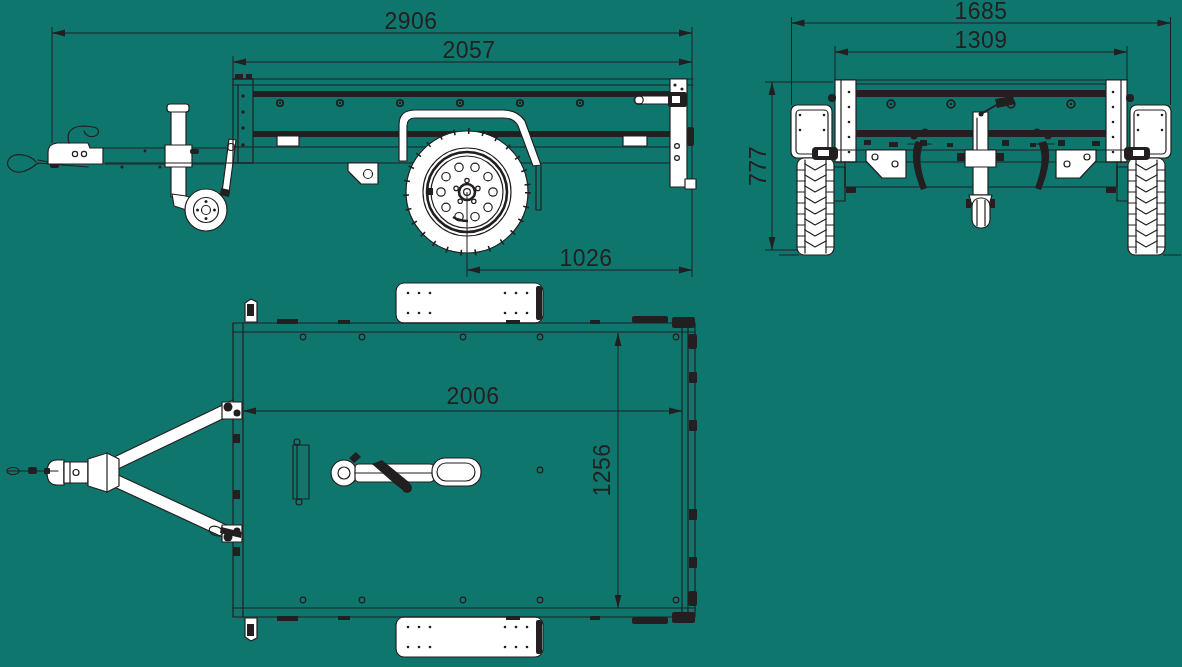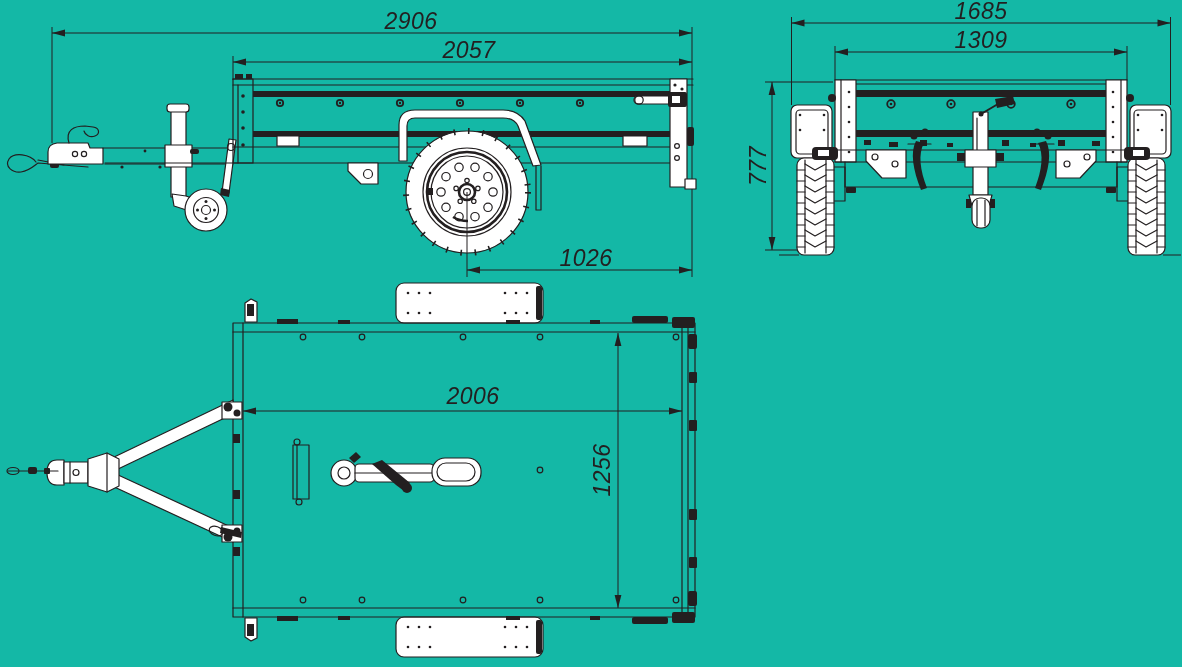--- a/index.html
+++ b/index.html
@@ -1,16 +1,16 @@
 <!DOCTYPE html>
 <html><head>
 <meta charset="utf-8">
 <style>
   html,body{margin:0;padding:0;background:#ffffff;}
-  .page{width:1182px;height:667px;background:#14b8a6;position:relative;overflow:hidden;font-style:italic;}
+  .page{width:1182px;height:667px;background:#0f766e;position:relative;overflow:hidden;}
   svg{display:block;}
   .s   {stroke:#231f20;stroke-width:1.2;fill:none;stroke-linejoin:round;stroke-linecap:round;}
   .sb  {stroke:#231f20;stroke-width:2.6;fill:none;stroke-linejoin:round;}
   .sw  {stroke:#231f20;stroke-width:1.2;fill:#ffffff;stroke-linejoin:round;}
   .f   {fill:#231f20;stroke:none;}
   .w   {fill:#ffffff;stroke:none;}
   .dim {stroke:#231f20;stroke-width:1;fill:none;}
   .tick{stroke:#231f20;stroke-width:6;fill:none;stroke-linecap:butt;}
   text.dtx{font-family:"Liberation Sans","DejaVu Sans",sans-serif;font-size:23px;fill:#231f20;text-anchor:middle;letter-spacing:0.5px;}
 </style>

